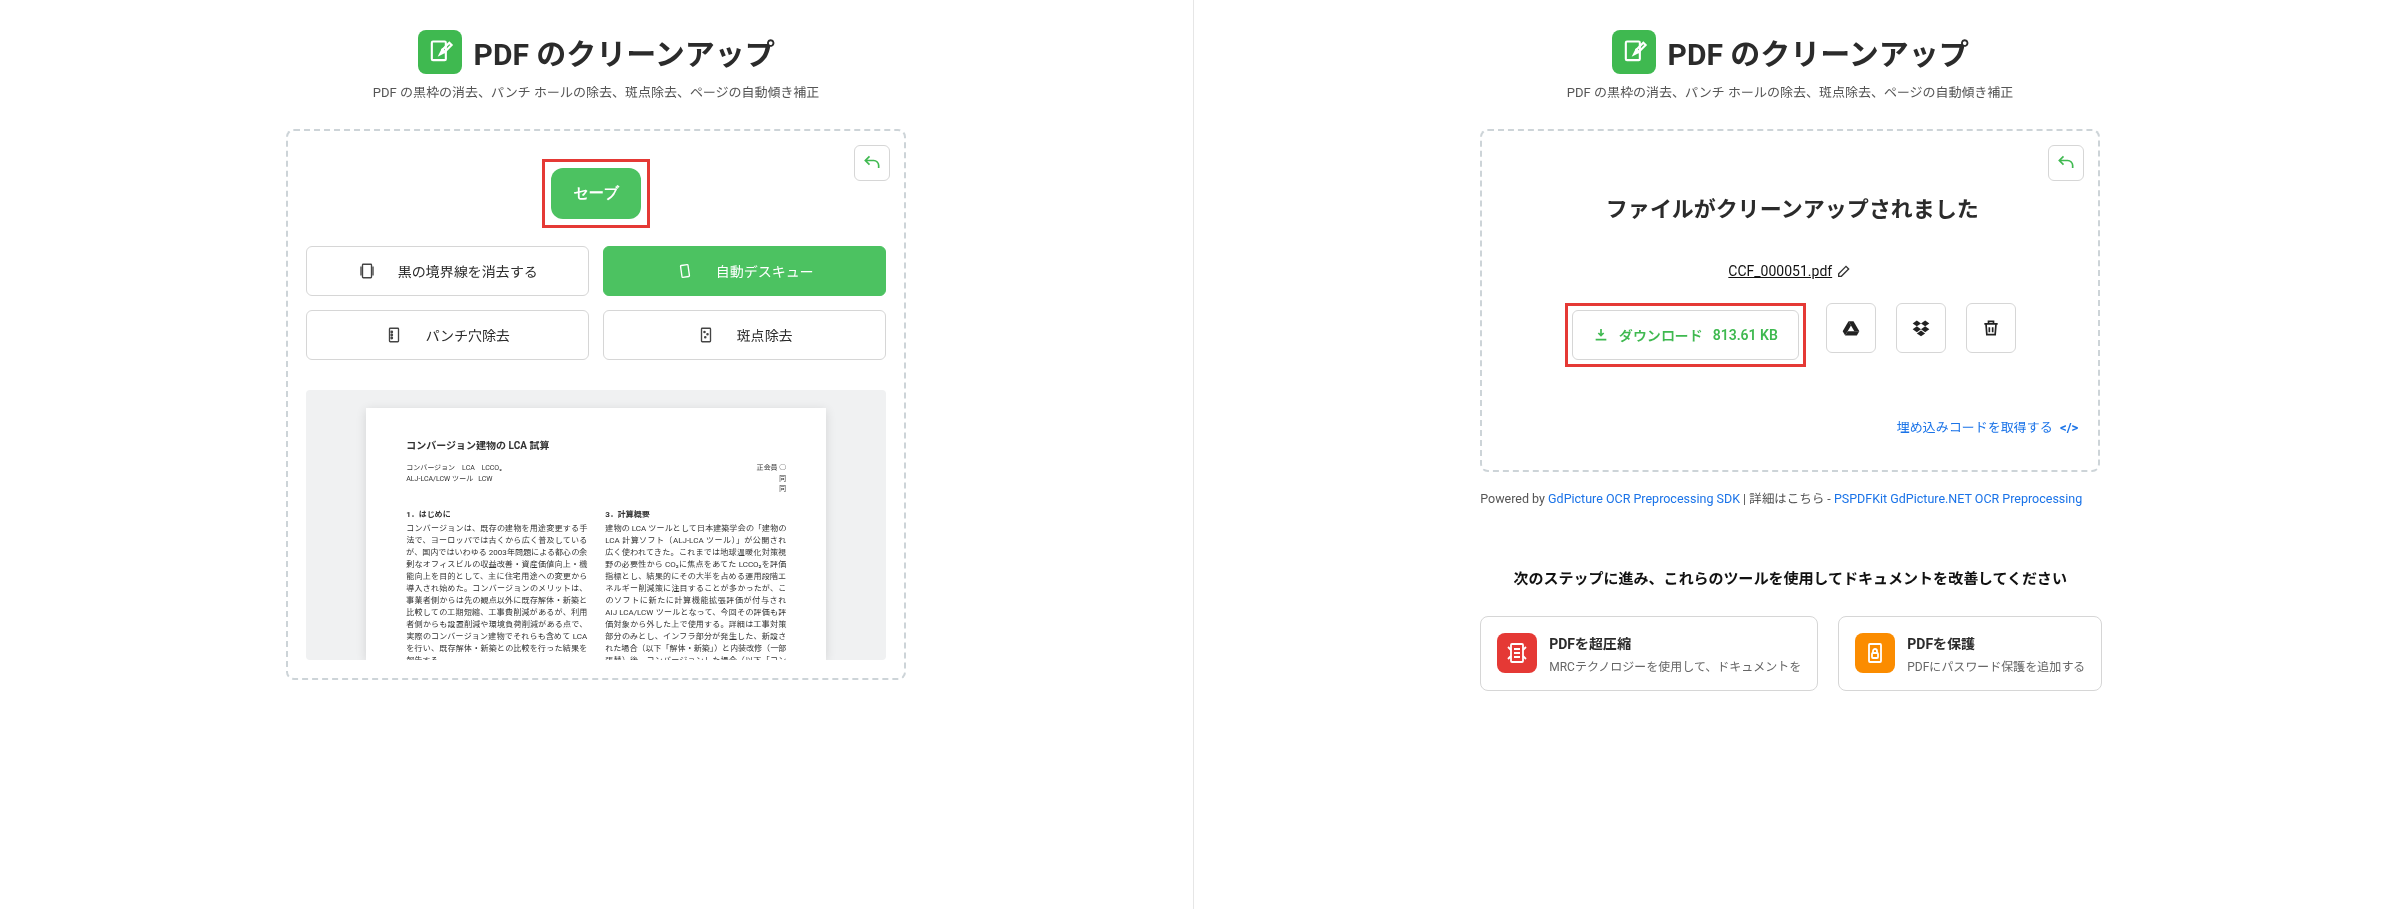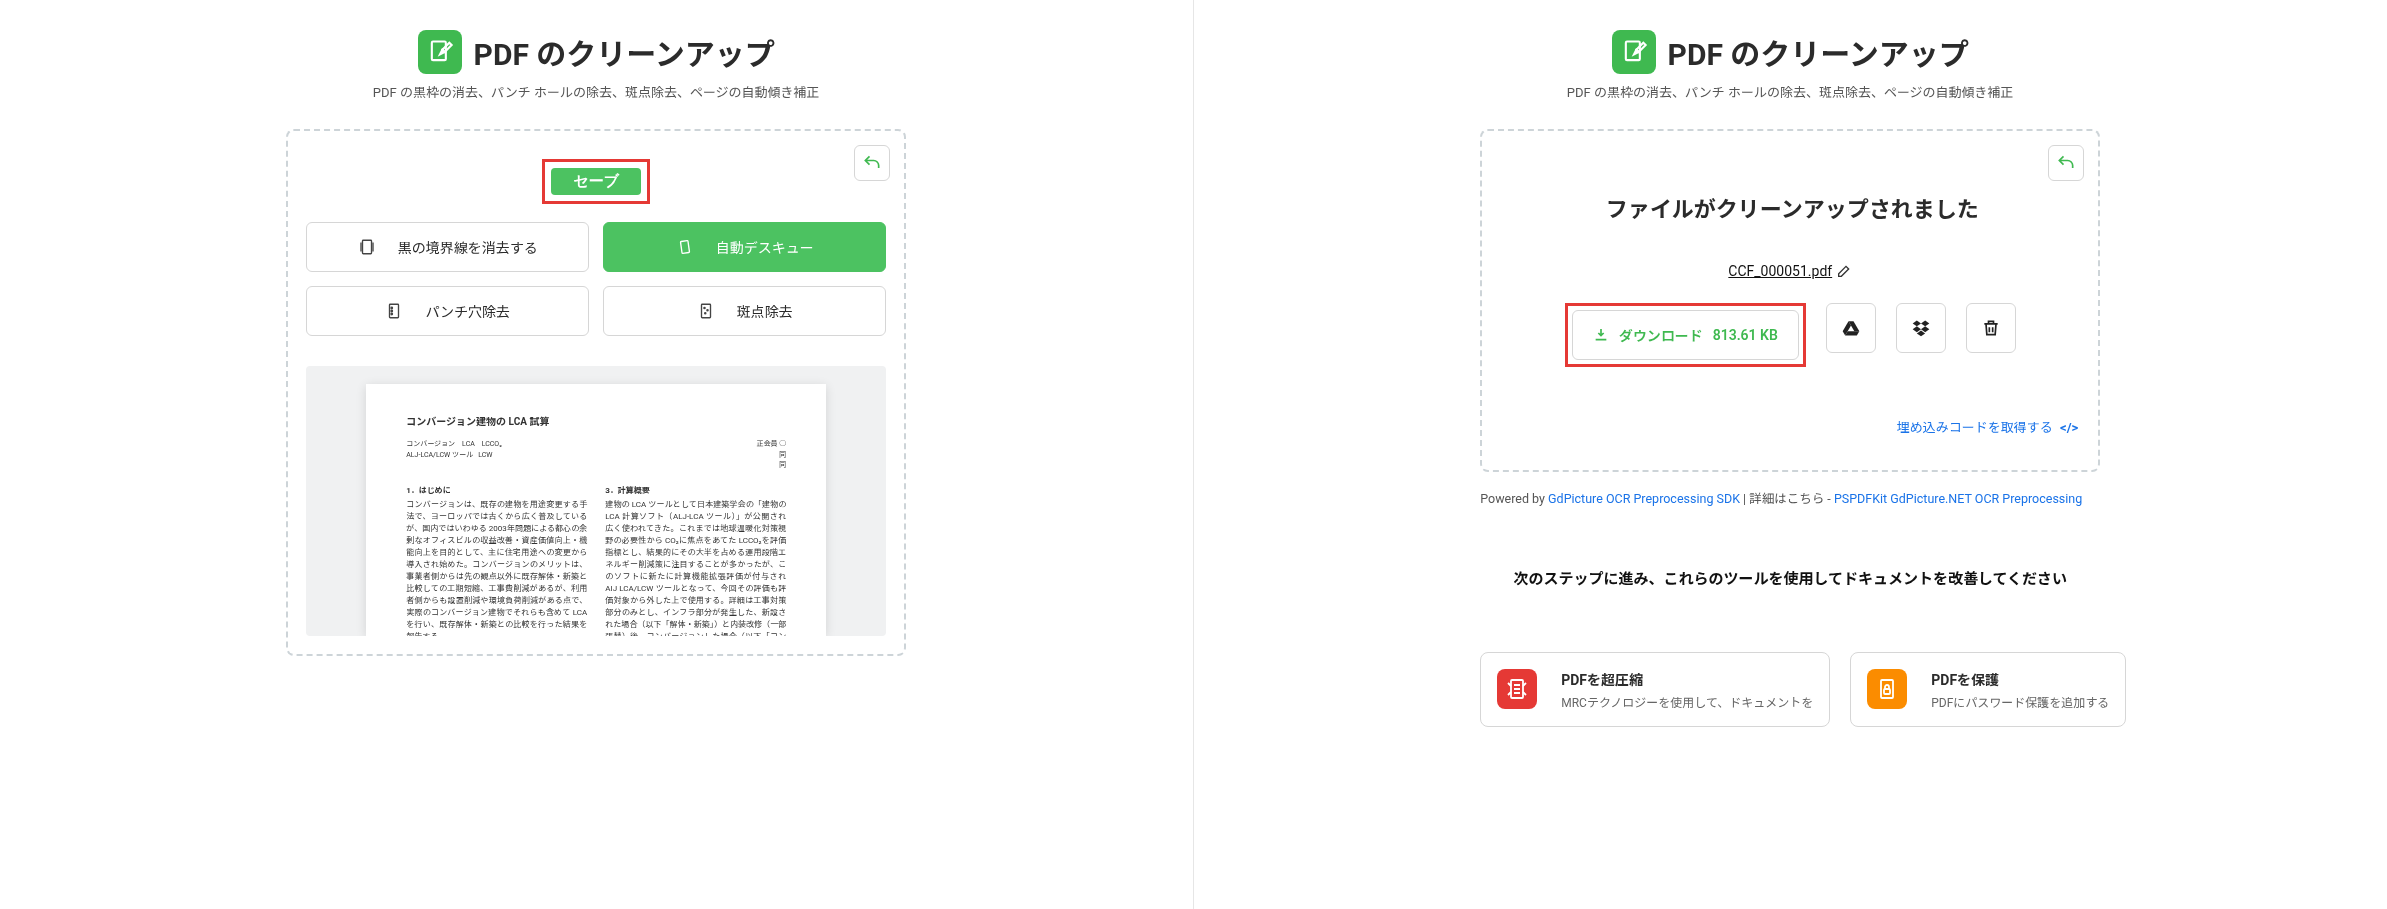--- a/index.html
+++ b/index.html
@@ -93,22 +93,22 @@
     border: 3px solid var(--red-hl);
     padding: 6px;
     display: inline-block;
   }
   .save-btn {
     background: var(--green-bright);
     color: #fff;
     font-size: 15px;
     font-weight: 600;
     border: none;
-    border-radius: 4px;
-    padding: 4px 22px;
+    border-radius: 12px;
+    padding: 16px 22px;
     cursor: pointer;
   }
 
   
   .opts {
     display: grid;
     grid-template-columns: 1fr 1fr;
     gap: 14px;
     margin-top: 8px;
   }
@@ -258,23 +258,22 @@
   .tools {
     display: grid;
     grid-template-columns: 1fr 1fr;
     gap: 20px;
   }
   .tool {
     border: 1px solid var(--border);
     border-radius: 8px;
     padding: 16px;
     display: flex;
-    gap: 24px;
-    cursor: pointer;
-    margin-top: 36px;
+    gap: 12px;
+    cursor: pointer;
   }
   .tool-ic {
     width: 40px; height: 40px;
     border-radius: 8px;
     display: flex; align-items: center; justify-content: center;
     flex-shrink: 0;
   }
   .tool-ic svg { width: 24px; height: 24px; }
   .tool-ic.red { background: #e53935; }
   .tool-ic.orange { background: #fb8c00; }

